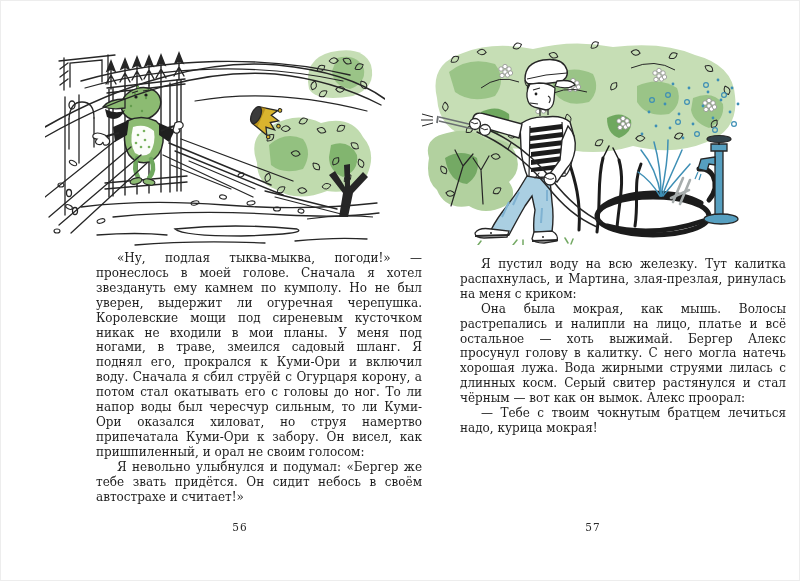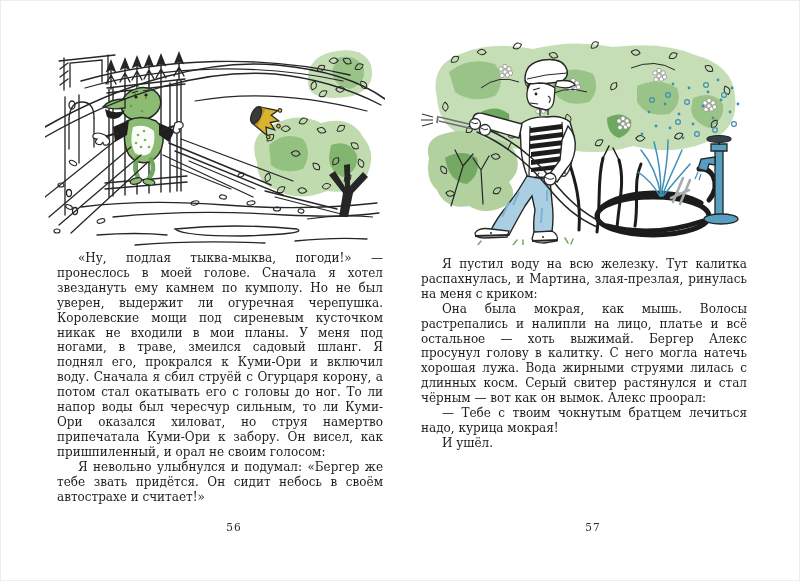--- a/index.html
+++ b/index.html
@@ -9,29 +9,30 @@
     font-family:"DejaVu Serif","Liberation Serif",serif;
   }
   .sheet{position:absolute;inset:0;box-shadow:inset 0 0 0 1px #ededed;pointer-events:none;}
   .illus{position:absolute;margin:0;}
   #illus-left{left:45px;top:45px;width:340px;height:210px;}
   #illus-right{left:421px;top:38px;width:335px;height:207px;}
   .pagetext{
     position:absolute;width:326px;
     font-size:12px;line-height:14.9px;color:#1d1d1d;
     text-align:justify;
+    margin-left:39px;
   }
   #text-left{left:57px;top:251px;}
   #text-right{left:421px;top:257px;}
   .pagetext p{margin:0;text-indent:21px;}
   .pagenum{
     position:absolute;top:521px;width:30px;text-align:center;
     font-size:10.5px;color:#2a2a2a;letter-spacing:1px;
   }
-  #pn-left{left:190px;padding-left:29px;}
+  #pn-left{left:196px;padding-left:29px;}
   #pn-right{left:578px;}
   svg{display:block;width:100%;height:100%;}
 </style>
 </head>
 <body>
 
 <div class="sheet"></div>
 
 <figure class="illus" id="illus-left" aria-label="Куми-Ори прижат струёй воды к садовой решётке, корона слетает с головы">
 <svg viewBox="0 0 340 210" xmlns="http://www.w3.org/2000/svg">
@@ -402,17 +403,16 @@
 
 <div class="pagetext" id="text-left">
   <p>«Ну, подлая тыква-мыква, погоди!» — пронеслось в моей голове. Сначала я хотел звездануть ему камнем по кумполу. Но не был уверен, выдержит ли огуречная черепушка. Королевские мощи под сиреневым кусточком никак не входили в мои планы. У меня под ногами, в траве, змеился садовый шланг. Я поднял его, прокрался к Куми-Ори и включил воду. Сначала я сбил струёй с Огурцаря корону, а потом стал окатывать его с головы до ног. То ли напор воды был чересчур сильным, то ли Куми-Ори оказался хиловат, но струя намертво припечатала Куми-Ори к забору. Он висел, как пришпиленный, и орал не своим голосом:</p>
   <p>Я невольно улыбнулся и подумал: «Бергер же тебе звать придётся. Он сидит небось в своём автострахе и считает!»</p>
 </div>
 
 <div class="pagetext" id="text-right">
   <p>Я пустил воду на всю железку. Тут калитка распахнулась, и Мартина, злая-презлая, ринулась на меня с криком:</p>
   <p>Она была мокрая, как мышь. Волосы растрепались и налипли на лицо, платье и всё остальное — хоть выжимай. Бергер Алекс просунул голову в калитку. С него могла натечь хорошая лужа. Вода жирными струями лилась с длинных косм. Серый свитер растянулся и стал чёрным — вот как он вымок. Алекс проорал:</p>
   <p>— Тебе с твоим чокнутым братцем лечиться надо, курица мокрая!</p>
-  <p>И ушёл.</p>
 </div>
 
 <div class="pagenum" id="pn-left">56</div>
 <div class="pagenum" id="pn-right">57</div>
 
 </body></html>

